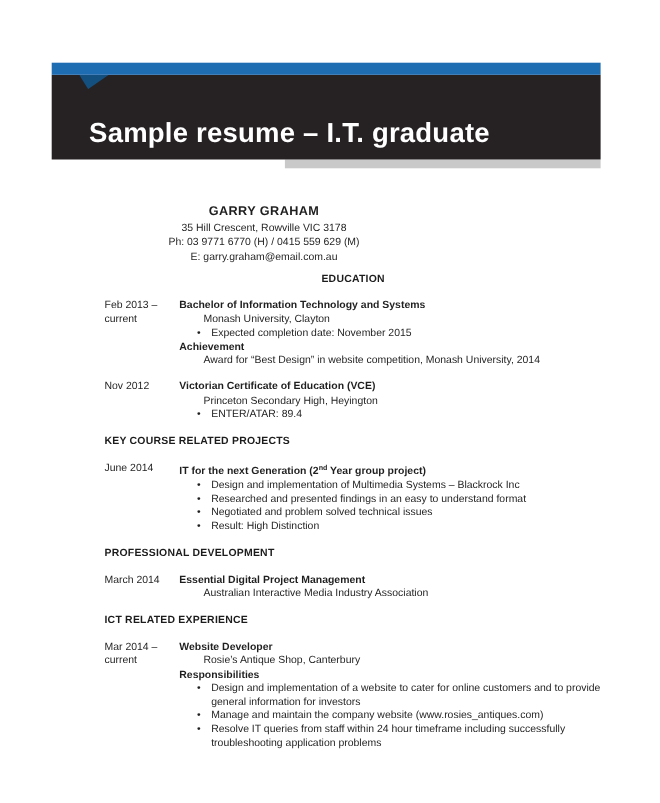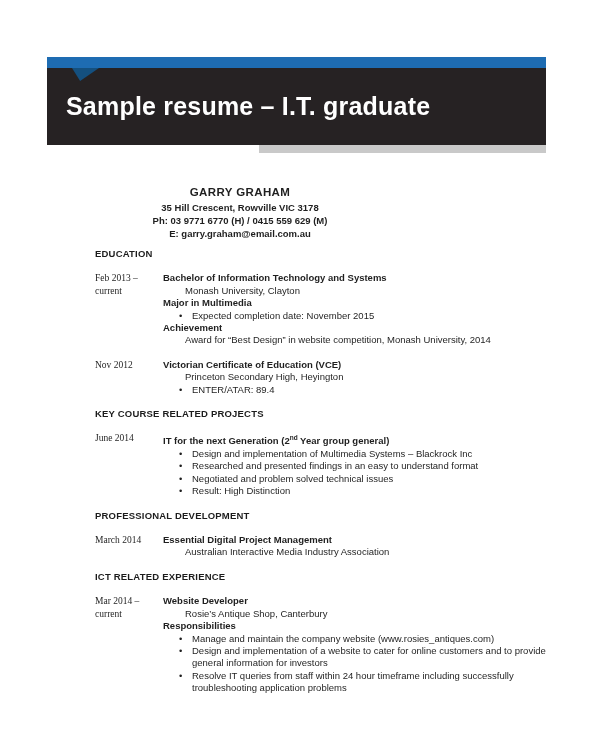--- a/index.html
+++ b/index.html
@@ -12,32 +12,32 @@
   html,body{margin:0;padding:0;background:#ffffff;}
   .page{
     position:relative;width:600px;height:730px;background:#ffffff;overflow:hidden;
     font-family:"Liberation Sans",sans-serif;color:var(--text);
   }
   
   .blue-bar{position:absolute;left:47px;top:57px;width:499px;height:11px;background:var(--accent-blue);z-index:2;}
   .notch{position:absolute;left:72px;top:68px;width:27px;height:13px;background:var(--notch-blue);
          clip-path:polygon(0 0,100% 0,30% 100%);z-index:3;}
   .banner{position:absolute;left:47px;top:68px;width:499px;height:77px;background:var(--banner-dark);z-index:1;}
-  .banner h1{margin:1px;padding:23px 0 0 18px;color:#ffffff;font-size:25px;font-weight:bold;letter-spacing:.2px;}
+  .banner h1{margin:16px;padding:23px 0 0 18px;color:#ffffff;font-size:25px;font-weight:bold;letter-spacing:.2px;}
   .shadow{position:absolute;left:259px;top:145px;width:287px;height:8px;background:var(--shadow-gray);}
   
   .contact{position:absolute;left:0;top:186px;width:480px;text-align:center;}
   .contact .name{font-size:11.5px;font-weight:bold;letter-spacing:.4px;margin-bottom:3px;}
-  .contact .cline{font-size:9.5px;line-height:13px;font-weight:bold;}
+  .contact .cline{font-size:9.5px;line-height:13px;}
   
   .resume{position:absolute;left:95px;top:248px;width:452px;font-size:9.5px;line-height:12.4px;}
   .sec{font-size:9.5px;font-weight:bold;letter-spacing:.2px;margin:12px 0 12px 0;color:#1c1c1c;}
-  .sec:first-child{margin-top:0;}
+  .sec:first-child{margin-top:0;text-align:center;}
   .row{display:flex;margin-bottom:12px;}
-  .datecol{width:68px;flex-shrink:0;font-family:Liberation Serif, serif;}
+  .datecol{width:68px;flex-shrink:0;}
   .contentcol{flex:1;min-width:0;}
   .b{font-weight:bold;}
   .n{font-weight:normal;padding-left:22px;}
   .bullet{position:relative;padding-left:29px;}
   .bullet::before{content:"\2022";position:absolute;left:16px;top:0;}
   .sup{vertical-align:super;font-size:6.5px;}
 </style>
 </head>
 <body>
 
@@ -62,21 +62,20 @@
     <div class="sec">EDUCATION</div>
 
     <div class="row">
       <div class="datecol">
         <div>Feb 2013 –</div>
         <div>current</div>
       </div>
       <div class="contentcol">
         <div class="b">Bachelor of Information Technology and Systems</div>
         <div class="n">Monash University, Clayton</div>
-        <div class="b">Major in Multimedia</div>
         <div class="bullet">Expected completion date: November 2015</div>
         <div class="b">Achievement</div>
         <div class="n">Award for “Best Design” in website competition, Monash University, 2014</div>
       </div>
     </div>
 
     <div class="row">
       <div class="datecol">
         <div>Nov 2012</div>
       </div>
@@ -87,21 +86,21 @@
       </div>
     </div>
 
     <div class="sec">KEY COURSE RELATED PROJECTS</div>
 
     <div class="row">
       <div class="datecol">
         <div>June 2014</div>
       </div>
       <div class="contentcol">
-        <div class="b"><span>IT for the next Generation (2</span><span class="sup">nd</span><span> Year group general)</span></div>
+        <div class="b"><span>IT for the next Generation (2</span><span class="sup">nd</span><span> Year group project)</span></div>
         <div class="bullet">Design and implementation of Multimedia Systems – Blackrock Inc</div>
         <div class="bullet">Researched and presented findings in an easy to understand format</div>
         <div class="bullet">Negotiated and problem solved technical issues</div>
         <div class="bullet">Result:  High Distinction</div>
       </div>
     </div>
 
     <div class="sec">PROFESSIONAL DEVELOPMENT</div>
 
     <div class="row">
@@ -118,20 +117,20 @@
 
     <div class="row">
       <div class="datecol">
         <div>Mar 2014 –</div>
         <div>current</div>
       </div>
       <div class="contentcol">
         <div class="b">Website Developer</div>
         <div class="n">Rosie’s Antique Shop, Canterbury</div>
         <div class="b">Responsibilities</div>
+        <div class="bullet">Design and implementation of a website to cater for online customers and to provide general information for investors</div>
         <div class="bullet">Manage and maintain the company website (www.rosies_antiques.com)</div>
-        <div class="bullet">Design and implementation of a website to cater for online customers and to provide general information for investors</div>
         <div class="bullet">Resolve IT queries from staff within 24 hour timeframe including successfully troubleshooting application problems</div>
       </div>
     </div>
 
   </div>
 </div>
 
 </body></html>

